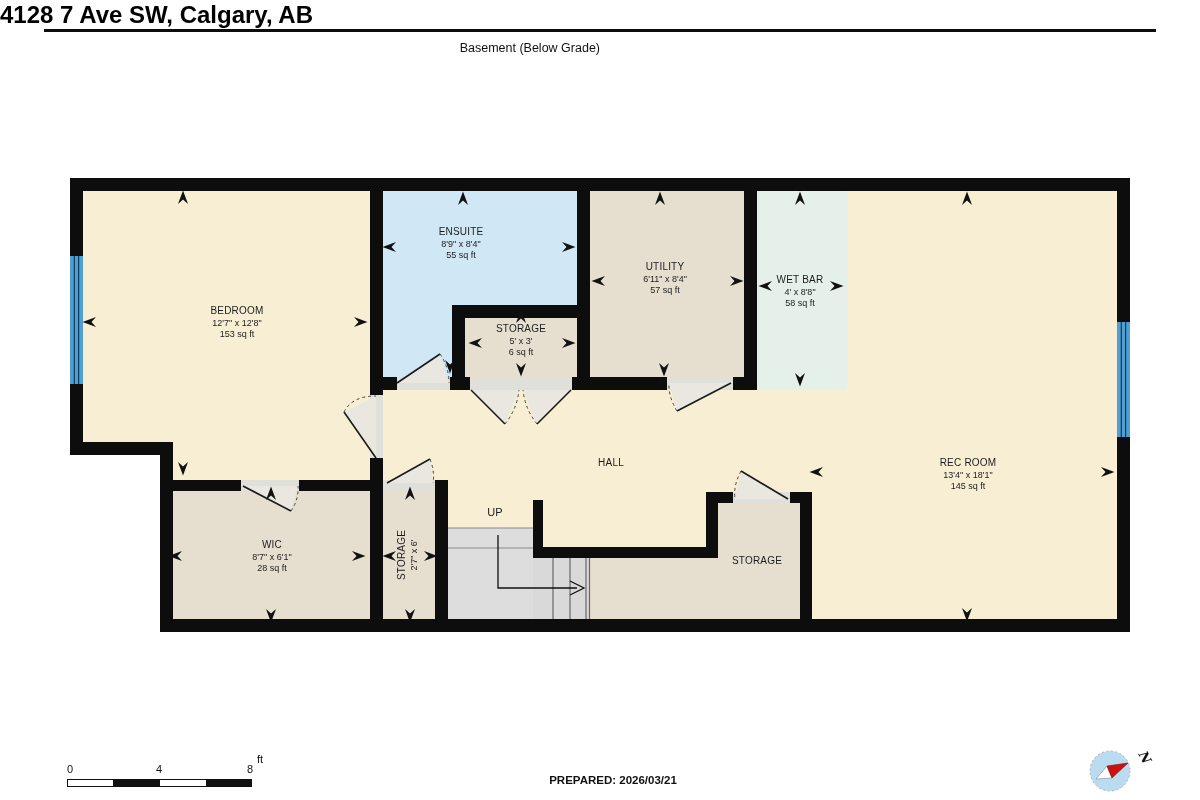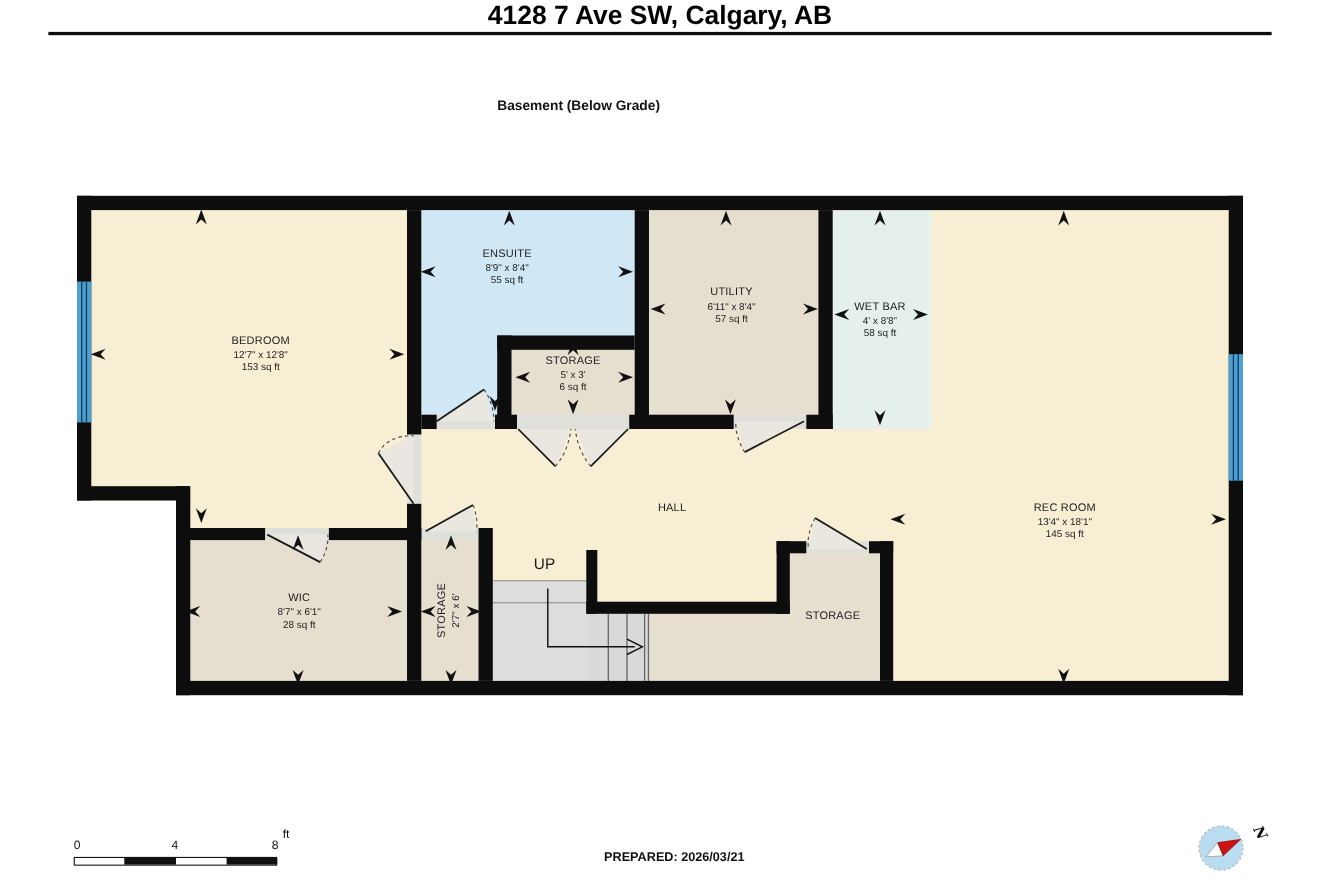--- a/index.html
+++ b/index.html
@@ -1,28 +1,28 @@
 <!DOCTYPE html>
 <html><head>
 <meta charset="utf-8">
 <style>
   html,body{margin:0;padding:0;background:#fff;}
   #page{position:relative;width:1200px;height:800px;background:#fff;overflow:hidden;
         font-family:"Liberation Sans",sans-serif;color:#111;}
   .abs{position:absolute;}
-  .title{left:0;right:0;top:1px;text-align:center;font-size:24px;font-weight:bold;color:#000;}
+  .title{left:0;right:0;top:1px;text-align:left;font-size:24px;font-weight:bold;color:#000;}
   .rule{left:44px;top:29px;width:1112px;height:3px;background:#0d0d0d;}
-  .sub-label{right:600px;top:41px;font-size:12.5px;font-weight:bold;white-space:nowrap;margin-top:48px;}
+  .sub-label{right:600px;top:41px;font-size:12.5px;font-weight:normal;white-space:nowrap;}
   .sub-areas{left:613px;top:41px;font-size:12.5px;line-height:19px;white-space:nowrap;}
   svg{position:absolute;left:0;top:0;}
   .room-label{transform:translate(-50%,-50%);text-align:center;color:#1c1c1c;white-space:nowrap;line-height:1.25;}
   .room-label .nm{font-size:10px;letter-spacing:.2px;}
   .room-label .dm{font-size:9px;}
   .room-label.rot{transform:translate(-50%,-50%) rotate(-90deg);}
-  .uplabel{transform:translate(-50%,-50%);font-size:14px;color:#1c1c1c;}
+  .uplabel{transform:translate(-50%,-50%);font-size:11px;color:#1c1c1c;}
   .prepared{left:613px;top:774px;transform:translateX(-50%);font-size:11.5px;font-weight:bold;}
   .scale-num{font-size:11px;transform:translateX(-50%);top:763px;}
   .ft-unit{left:257px;top:753px;font-size:11px;}
   .scalebar{left:67px;top:779px;width:185px;height:8px;border:1px solid #111;box-sizing:border-box;background:#fff;}
   .scalebar .seg{position:absolute;top:0;height:6px;background:#111;}
   .northN{left:1139px;top:750px;font-family:"DejaVu Serif",serif;font-style:italic;font-weight:bold;
           font-size:13px;transform:rotate(62deg);}
 </style>
 </head>
 <body>

